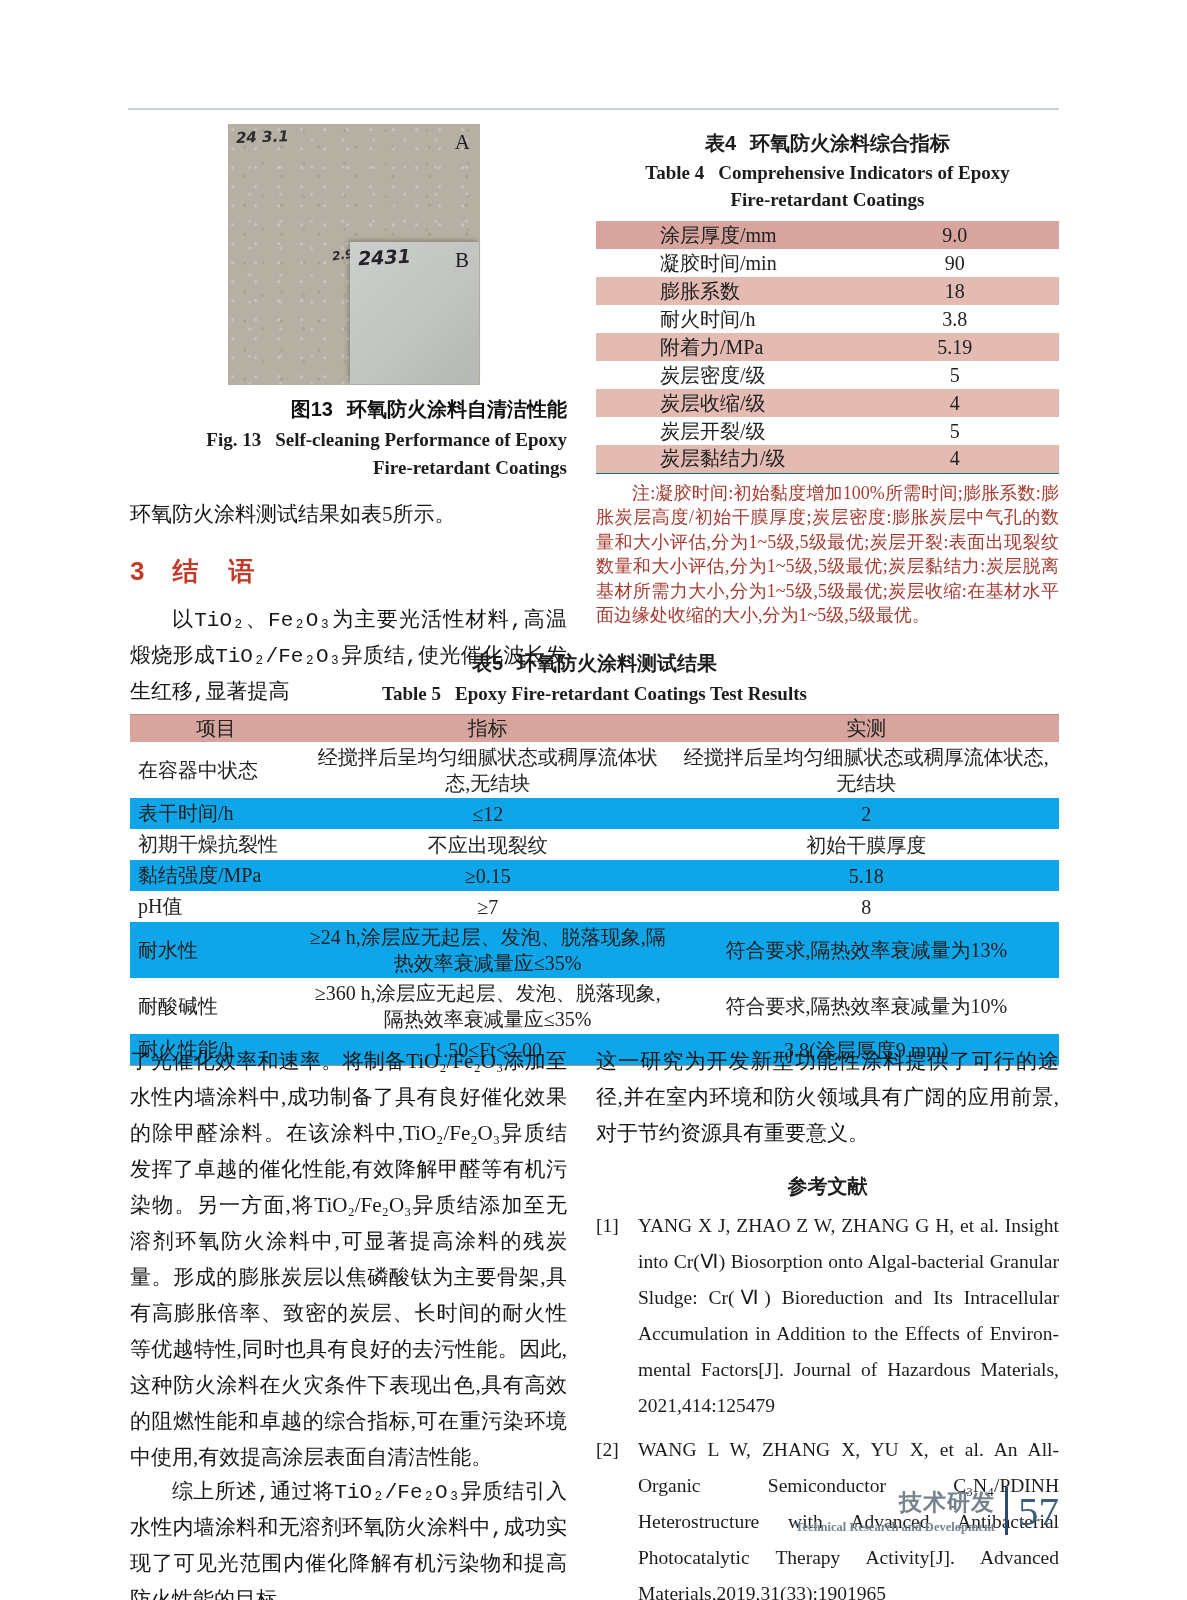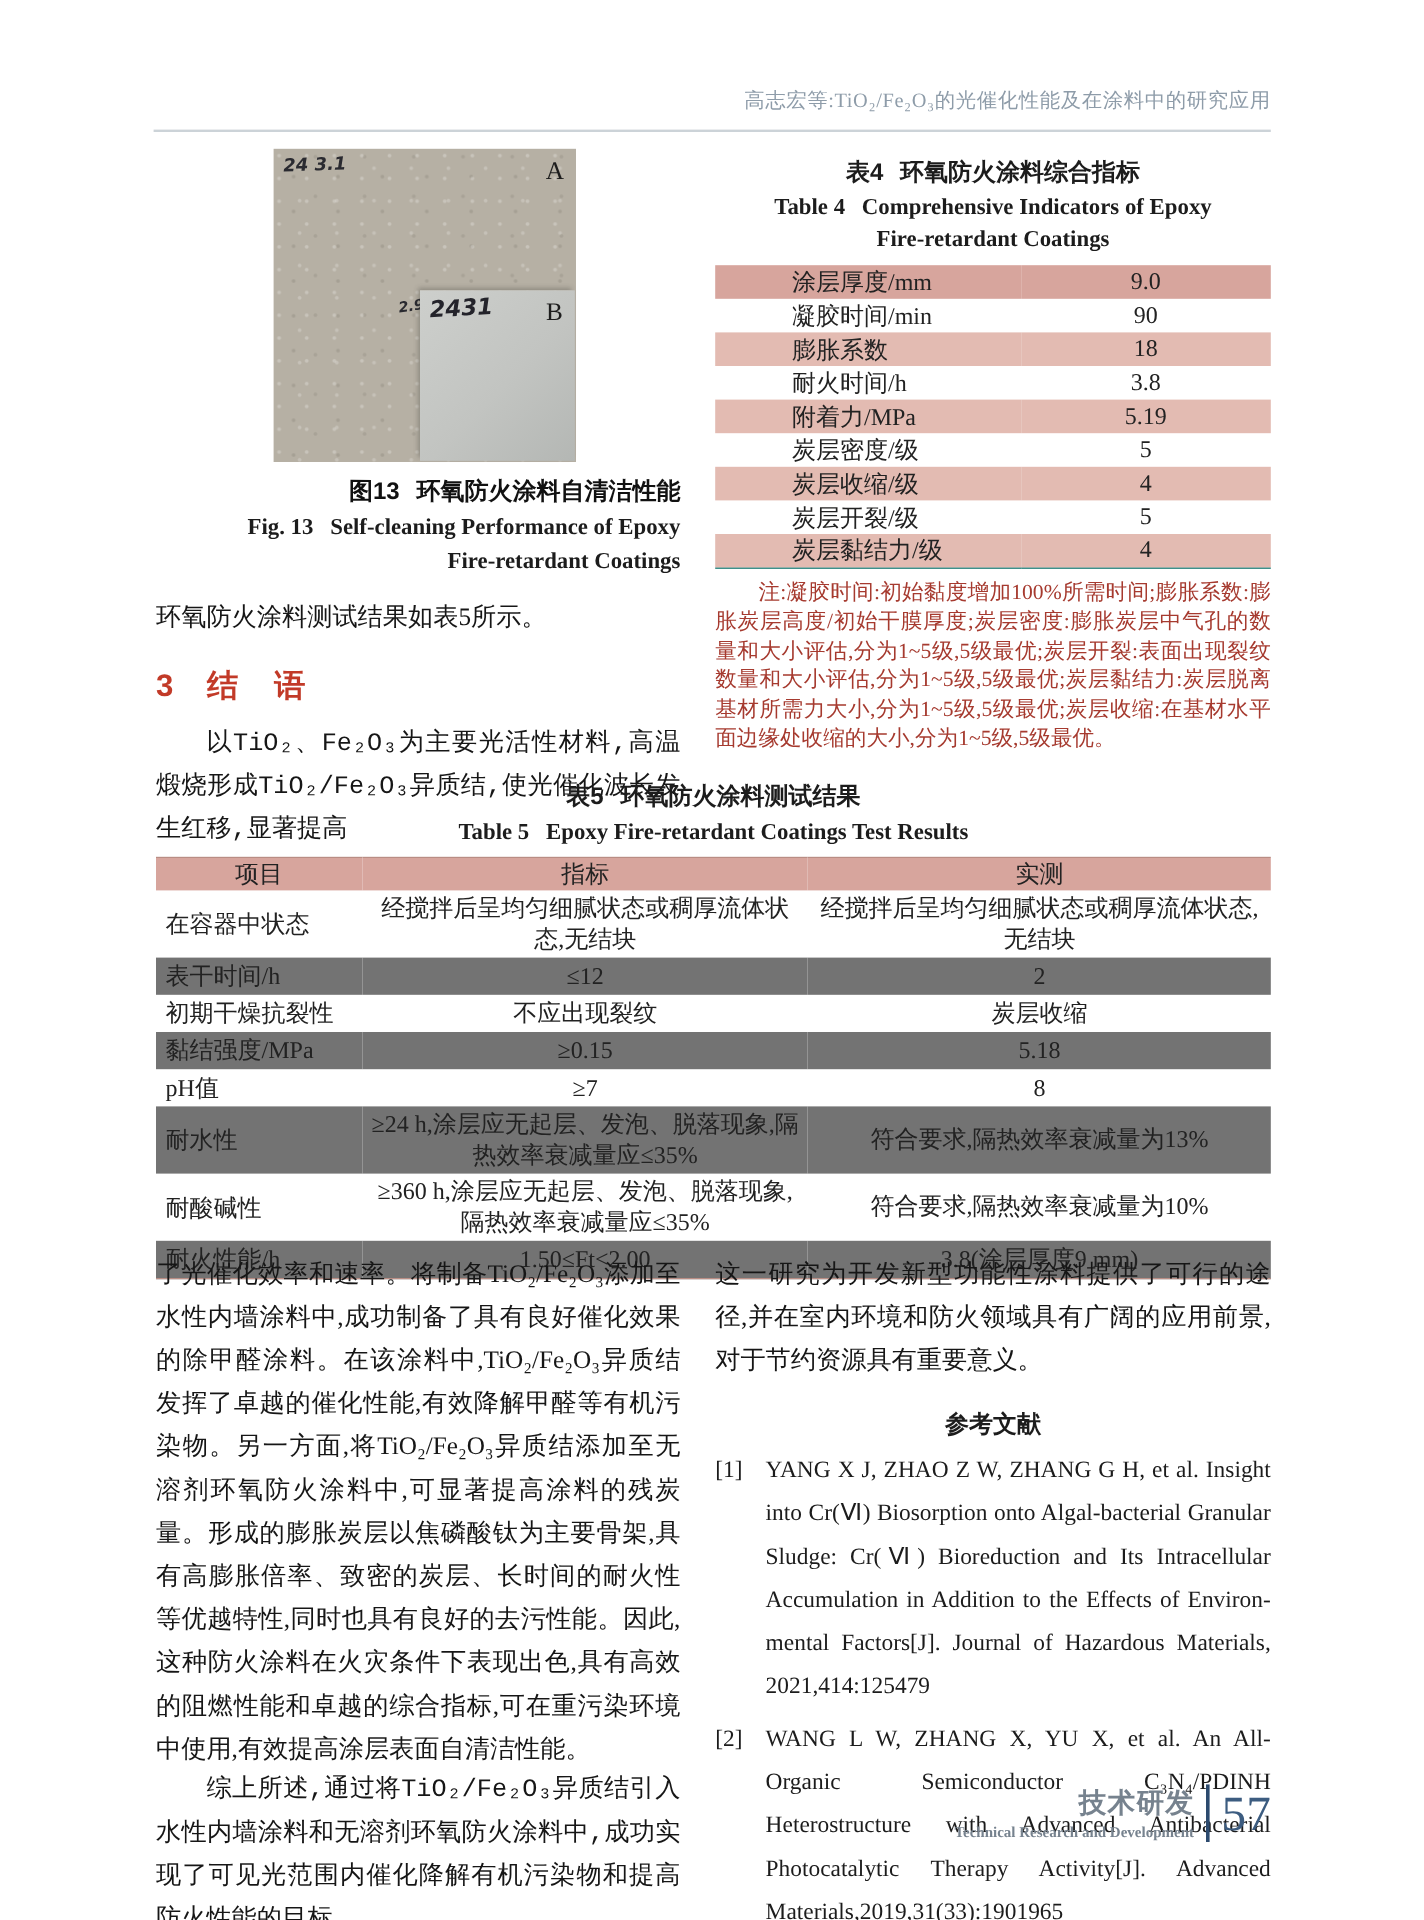--- a/index.html
+++ b/index.html
@@ -70,21 +70,21 @@
   .t5-title { text-align:center; font-weight:bold; }
   .t5-title .cn { font-size:20px; font-family:"Liberation Sans", sans-serif; }
   .t5-title .en { font-size:19px; margin-top:6px; }
   .t5 { margin-top:9px; width:100%; border-collapse:collapse;
     border-top:1px solid #b98d84; border-bottom:1px solid #b98d84; }
   .t5 th { background:#d7a59d; font-weight:normal; font-size:20px; height:18px; color:#222; }
   .t5 td { font-size:20px; color:#222; height:30px; padding:2px 6px; }
   .t5 td.item { text-align:left; padding-left:8px; width:18.5%; }
   .t5 td.spec { text-align:center; width:40%; line-height:26px; }
   .t5 td.resl { text-align:center; width:41.5%; line-height:26px; }
-  .t5 tr.shade { background:#737373;padding-left:35px; }
+  .t5 tr.shade { background:#0ea5e9;padding-left:35px; }
   .t5 tr.tall td { height:56px; }
 
   
   .bot-left  { position:absolute; left:130px; top:1043px; width:437px; }
   .bot-right { position:absolute; left:596px; top:1043px; width:463px; }
   .refs-head { margin-top:22px; text-align:center; font-weight:bold; font-size:20px;
     font-family:"Liberation Sans", sans-serif; }
   .ref { display:flex; margin-top:8px; font-size:19.5px; line-height:36px; }
   .ref .num { width:42px; flex:none; }
   .ref .txt { flex:1; text-align:justify; }
@@ -95,21 +95,20 @@
   .footer .cn { font-size:23px; font-weight:bold; color:#76828e; font-family:"Liberation Sans", sans-serif; letter-spacing:1px; }
   .footer .en { font-size:12.5px; color:#76828e; margin-top:2px; font-weight:bold; }
   .footer .bar { width:3px; height:48px; background:#2c4a6e; }
   .footer .pageno { font-size:41px; color:#3c5c80; padding-left:10px; font-family:"Liberation Serif", serif; }
 </style>
 </head>
 <body>
 
 <div class="page">
 
-  <div class="running-head">高志宏等:TiO₂/Fe₂O₃的光催化性能及在涂料中的研究应用</div>
   <div class="head-rule"></div>
 
   <div class="col-left">
     <div class="photo">
       <span class="hw hw-a">24 3.1</span>
       <span class="plabel plabel-a">A</span>
       <span class="hw hw-edge">2.9</span>
       <div class="panelB">
         <span class="hw-b">2431</span>
         <span class="plabel-b">B</span>
@@ -215,21 +214,21 @@
             <td class="resl">经搅拌后呈均匀细腻状态或稠厚流体状态,无结块</td>
           </tr>
         <tr class="shade">
             <td class="item">表干时间/h</td>
             <td class="spec">≤12</td>
             <td class="resl">2</td>
           </tr>
         <tr>
             <td class="item">初期干燥抗裂性</td>
             <td class="spec">不应出现裂纹</td>
-            <td class="resl">炭层收缩</td>
+            <td class="resl">初始干膜厚度</td>
           </tr>
         <tr class="shade">
             <td class="item">黏结强度/MPa</td>
             <td class="spec">≥0.15</td>
             <td class="resl">5.18</td>
           </tr>
         <tr>
             <td class="item">pH值</td>
             <td class="spec">≥7</td>
             <td class="resl">8</td>

